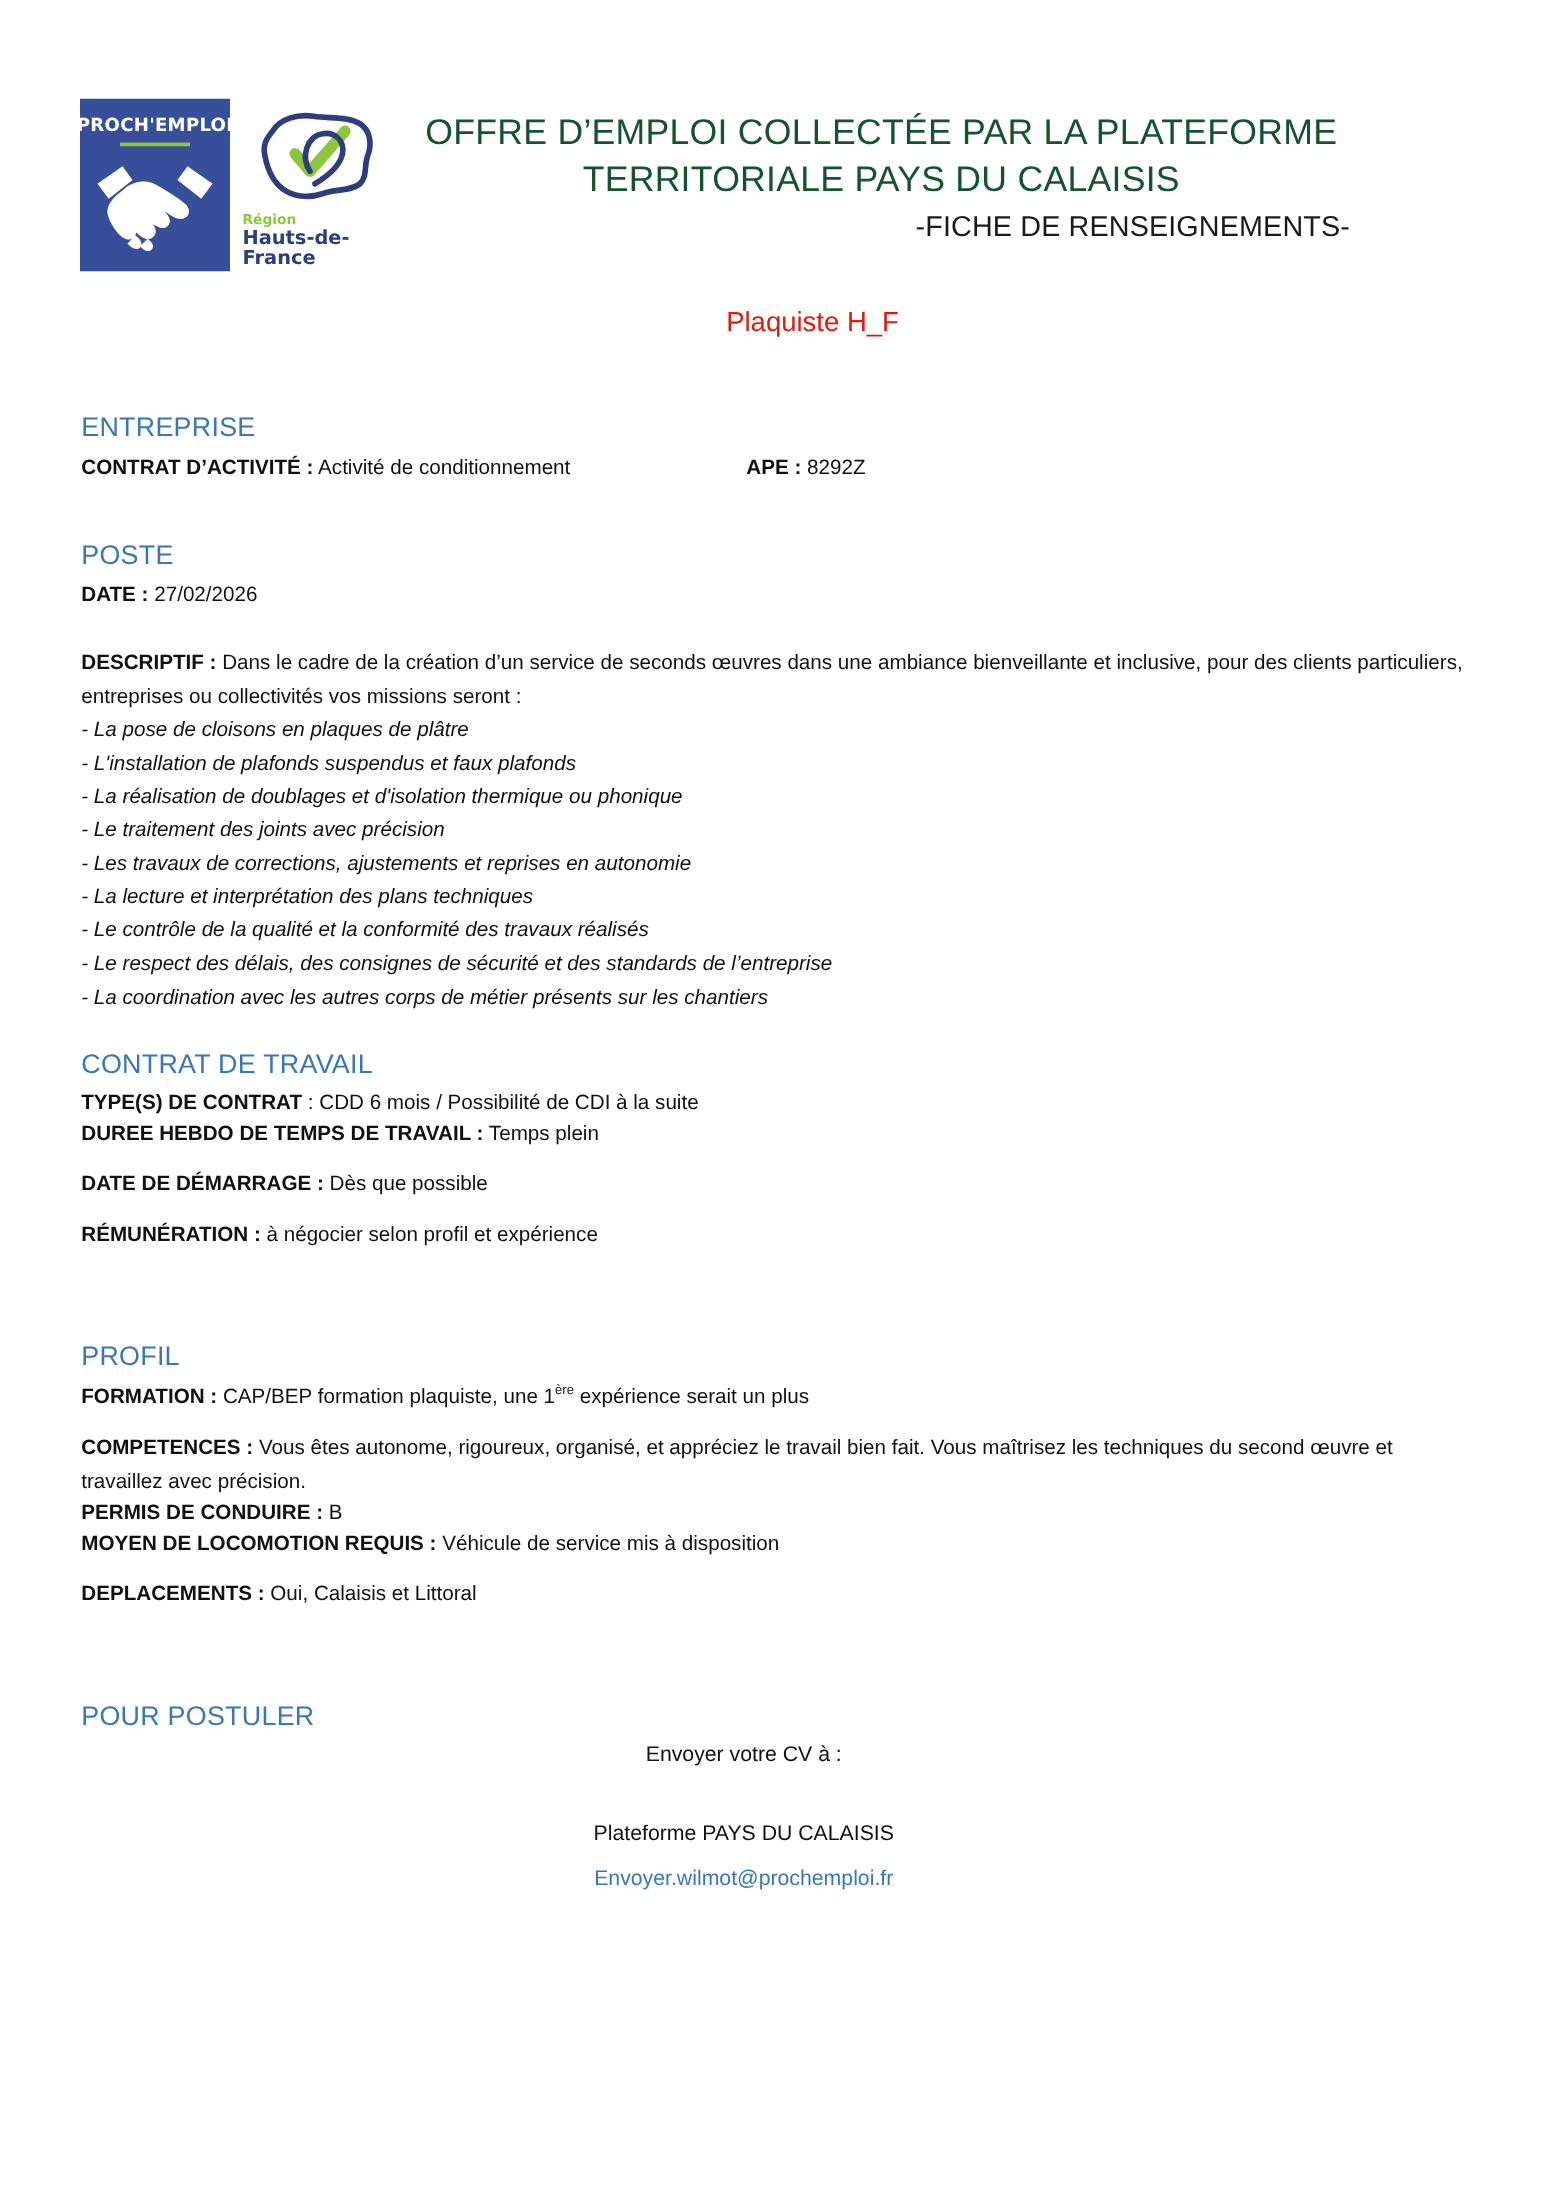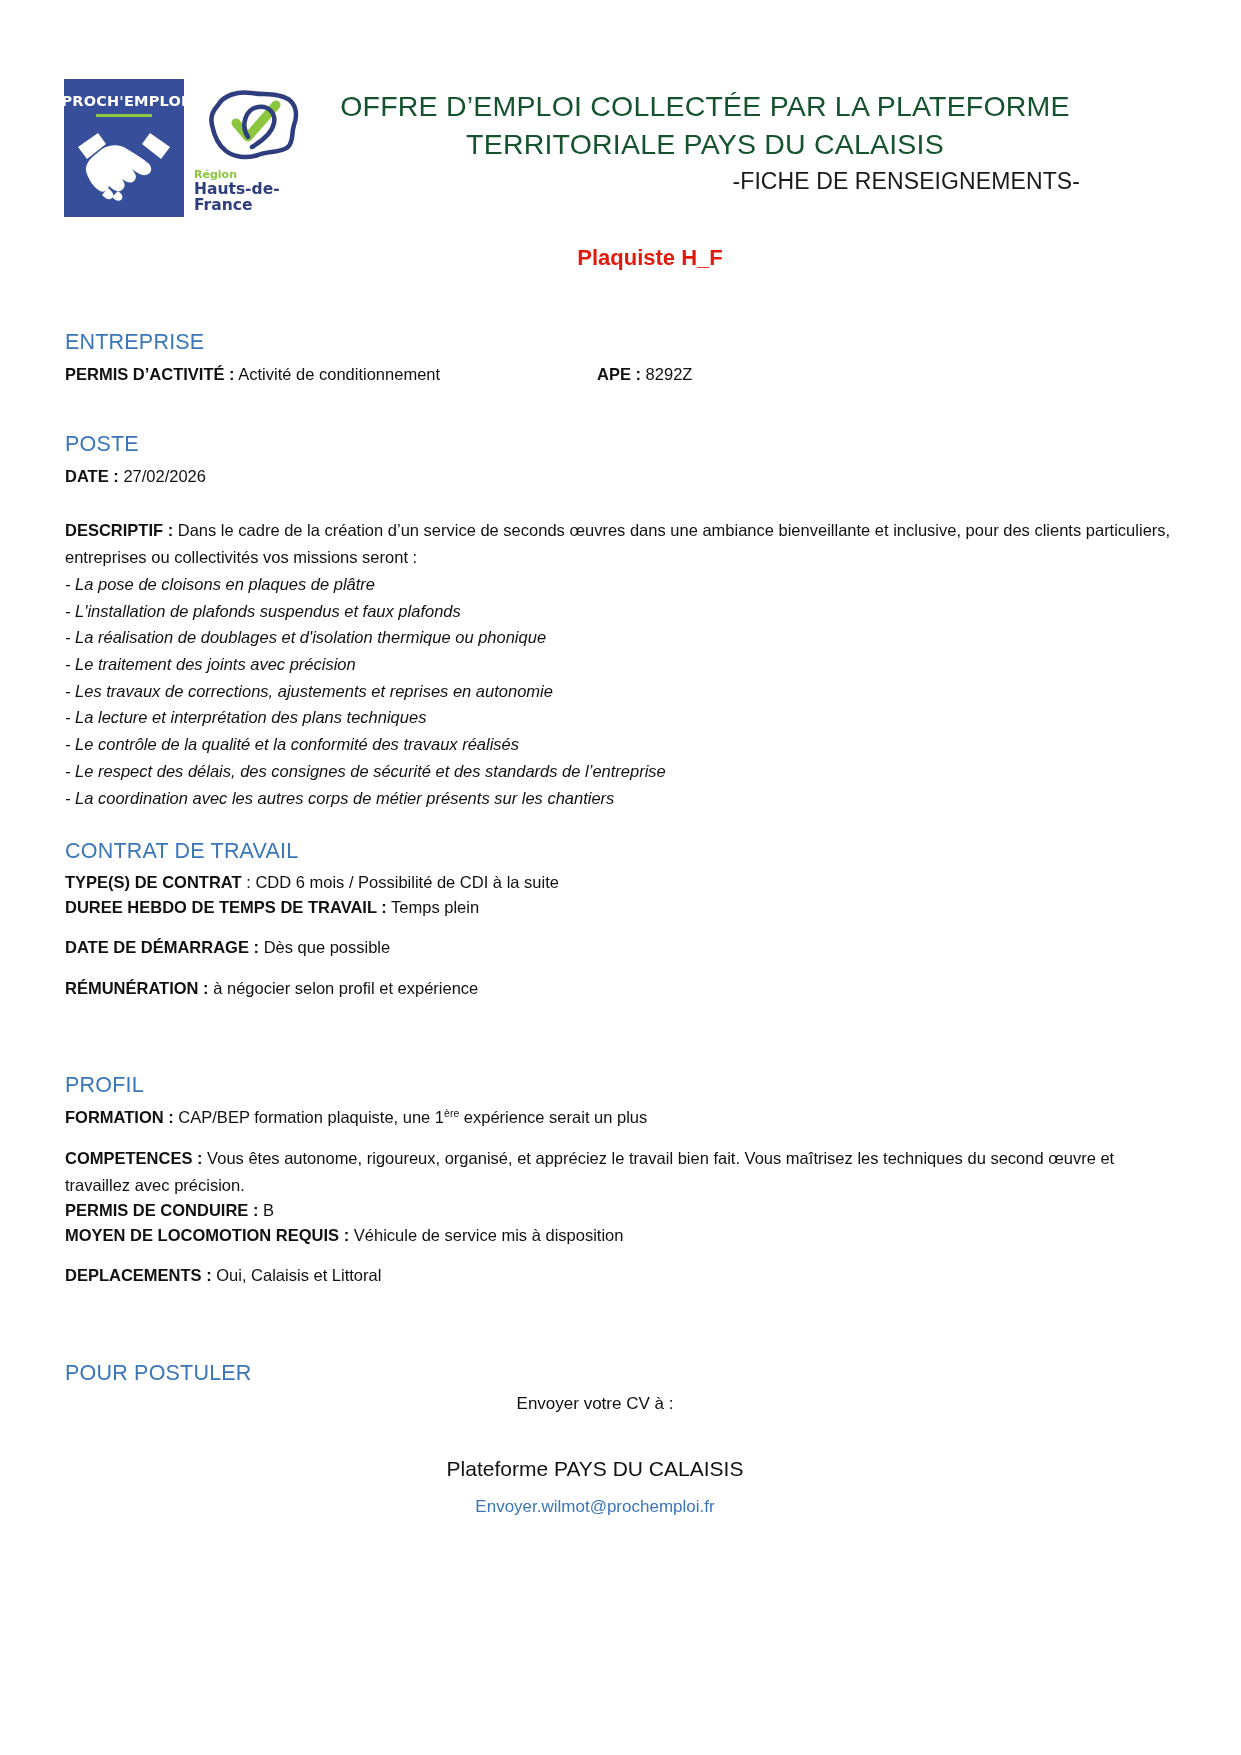--- a/index.html
+++ b/index.html
@@ -53,21 +53,21 @@
   }
   .doc-title {
     color:#14532d; font-size:28.5px; line-height:1.32; font-weight:normal;
     letter-spacing:.2px;
   }
   .doc-subtitle {
     color:#1a1a1a; font-size:23px; margin-top:5px; letter-spacing:.1px;text-align:right;
   }
   .job-title {
     position:absolute; left:330px; top:245px; width:640px; text-align:center;
-    color:#e01b0c; font-size:22px; font-weight:bold;
+    color:#e01b0c; font-size:22px; font-weight:normal;
   }
 
   
   .content { position:absolute; left:65px; top:330px; width:1115px; }
   .section-head {
     color:#3a76b8; font-size:21.5px; font-weight:normal;
     margin:0 0 6px 0; letter-spacing:.2px;
   }
   .gap-lg { height:44px; }
   .gap-md { height:28px; }
@@ -82,21 +82,21 @@
 
   .para { font-size:16.5px; line-height:1.62; }
   .bullets { font-size:16.5px; line-height:1.62; }
   .bullets div { white-space:nowrap;font-style:italic; }
 
   sup { font-size:10.5px; vertical-align:super; }
 
   
   .apply { margin-top:8px; text-align:center; width:1060px; }
   .apply .l1 { font-size:17px; font-weight:normal; margin-bottom:16px; }
-  .apply .l2 { font-size:21px; margin-bottom:16px;margin-top:43px; }
+  .apply .l2 { font-size:17px; margin-bottom:16px;margin-top:43px; }
   .apply .l3 { font-size:17px; color:#3a76b8; }
   a { color:#3a76b8; text-decoration:none; }
 </style>
 </head>
 <body>
 
 <div class="page">
 
   <div class="header">
 
@@ -140,21 +140,21 @@
     </div>
 
     <div class="job-title">Plaquiste H_F</div>
   </div>
 
   <div class="content">
 
     <div class="section-head">ENTREPRISE</div>
     <div class="row">
       <div class="col-a">
-        <b>PERMIS D’ACTIVITÉ :</b>
+        <b>CONTRAT D’ACTIVITÉ :</b>
         <span>Activité de conditionnement</span>
       </div>
       <div class="col-b">
         <b>APE :</b>
         <span>8292Z</span>
       </div>
     </div>
 
     <div class="gap-lg"></div>
 

